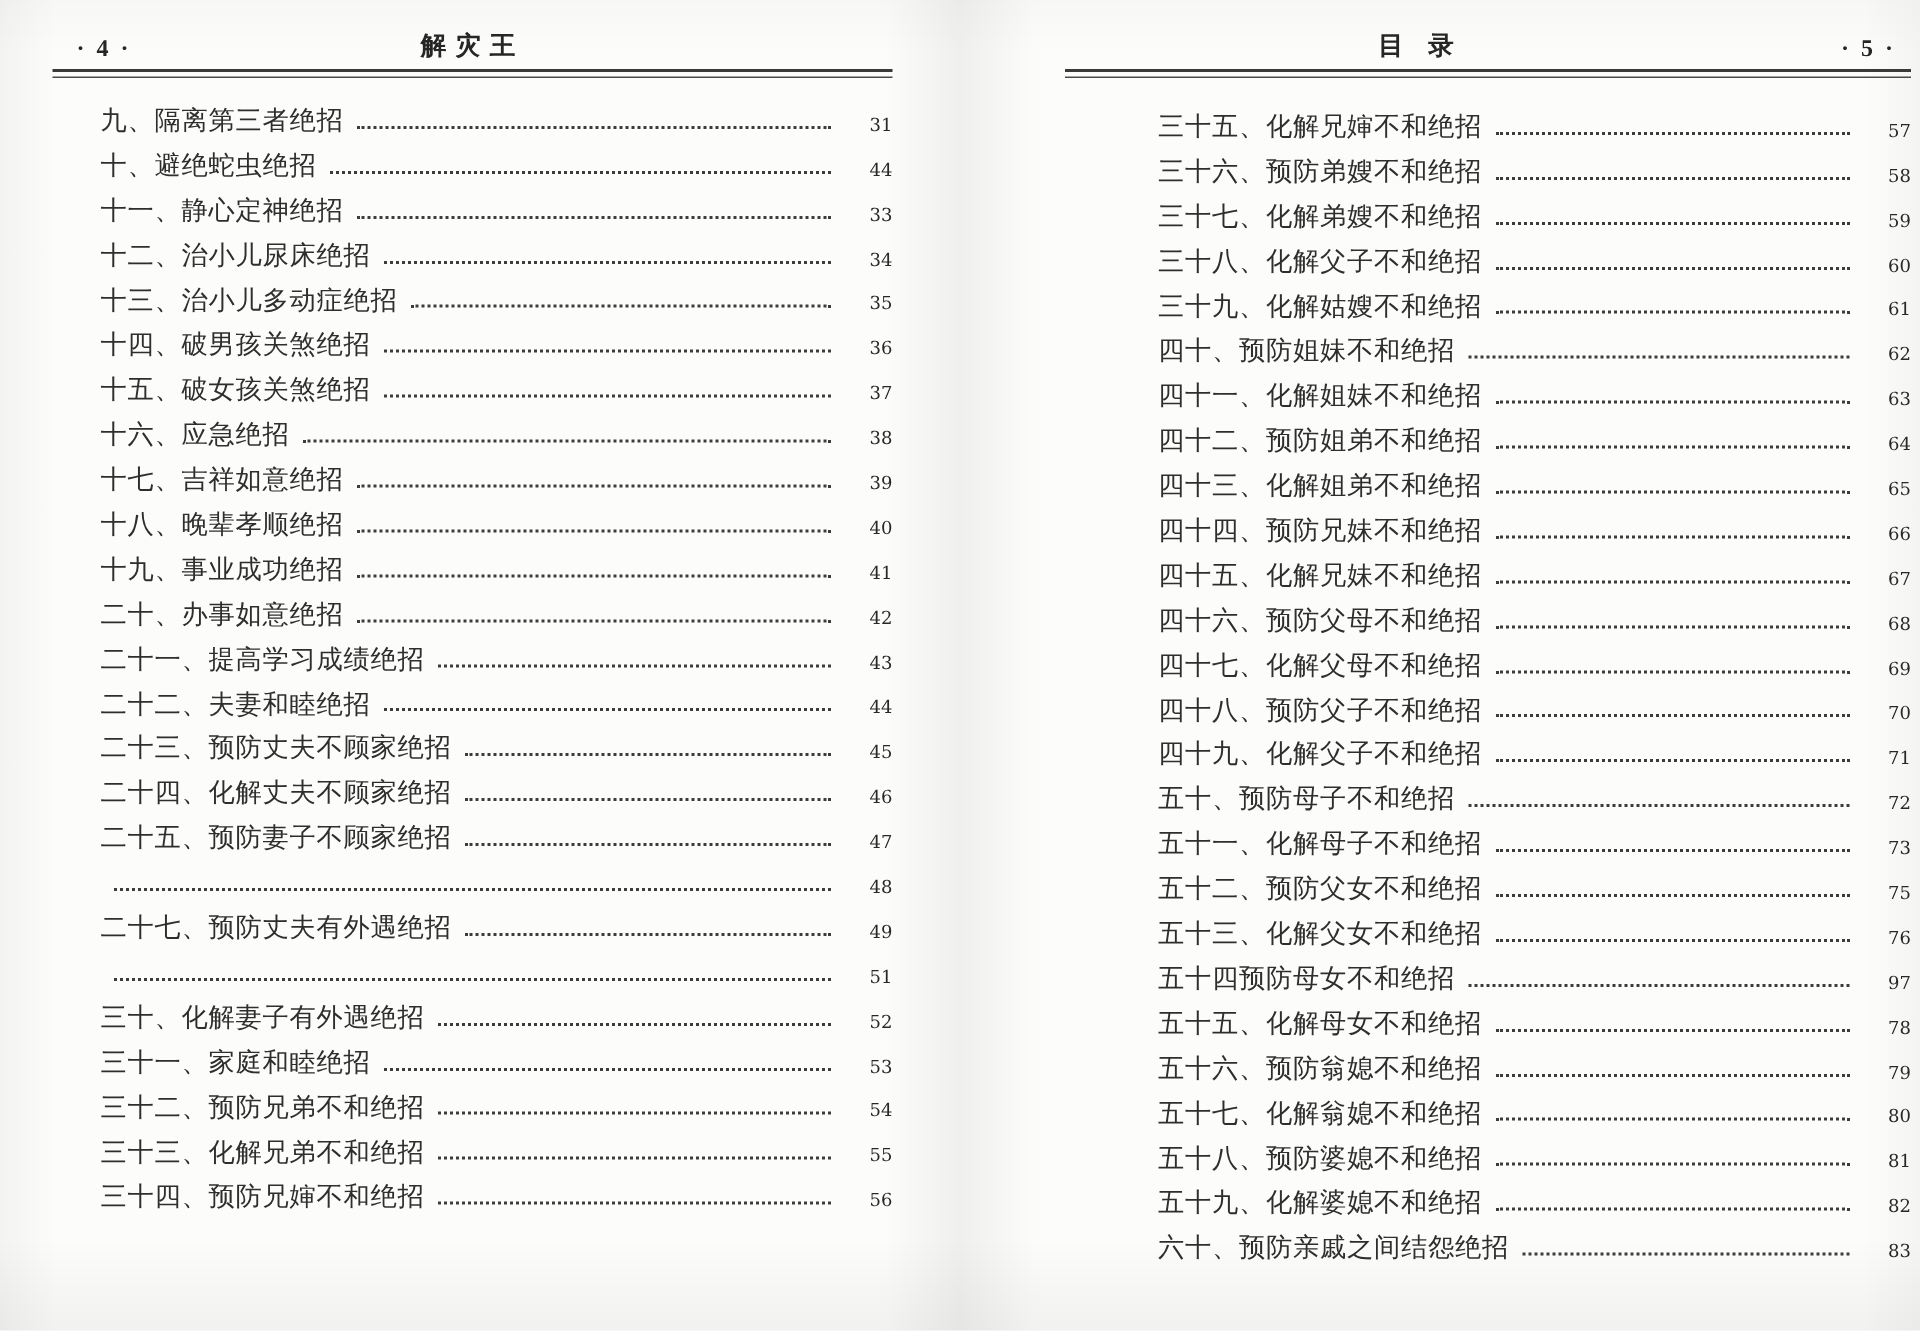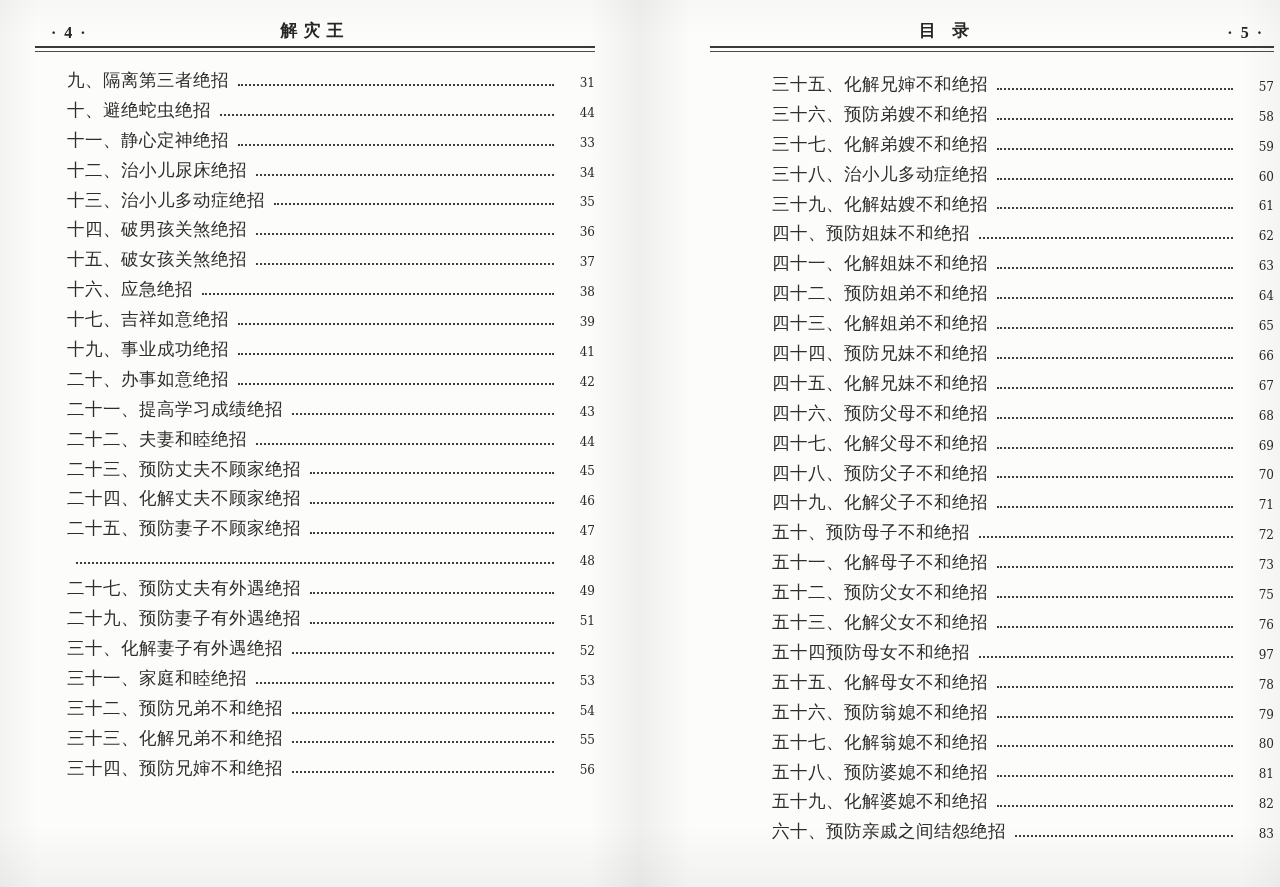--- a/index.html
+++ b/index.html
@@ -152,20 +152,25 @@
           <span class="toc-leader"></span>
           <span class="toc-page">38</span>
         </div>
 
         <div class="toc-row">
           <span class="toc-title">十七、吉祥如意绝招</span>
           <span class="toc-leader"></span>
           <span class="toc-page">39</span>
         </div>
 
+        <div class="toc-row">
+          <span class="toc-title">十八、晚辈孝顺绝招</span>
+          <span class="toc-leader"></span>
+          <span class="toc-page">40</span>
+        </div>
 
         <div class="toc-row">
           <span class="toc-title">十九、事业成功绝招</span>
           <span class="toc-leader"></span>
           <span class="toc-page">41</span>
         </div>
 
         <div class="toc-row">
           <span class="toc-title">二十、办事如意绝招</span>
           <span class="toc-leader"></span>
@@ -208,21 +213,20 @@
         </div>
 
         <div class="toc-row">
           <span class="toc-title">二十七、预防丈夫有外遇绝招</span>
           <span class="toc-leader"></span>
           <span class="toc-page">49</span>
         </div>
 
 
         <div class="toc-row">
-          <span class="toc-title">二十九、预防妻子有外遇绝招</span>
           <span class="toc-leader"></span>
           <span class="toc-page">51</span>
         </div>
 
         <div class="toc-row">
           <span class="toc-title">三十、化解妻子有外遇绝招</span>
           <span class="toc-leader"></span>
           <span class="toc-page">52</span>
         </div>
 
@@ -272,21 +276,21 @@
           <span class="toc-page">58</span>
         </div>
 
         <div class="toc-row">
           <span class="toc-title">三十七、化解弟嫂不和绝招</span>
           <span class="toc-leader"></span>
           <span class="toc-page">59</span>
         </div>
 
         <div class="toc-row">
-          <span class="toc-title">三十八、治小儿多动症绝招</span>
+          <span class="toc-title">三十八、化解父子不和绝招</span>
           <span class="toc-leader"></span>
           <span class="toc-page">60</span>
         </div>
 
         <div class="toc-row">
           <span class="toc-title">三十九、化解姑嫂不和绝招</span>
           <span class="toc-leader"></span>
           <span class="toc-page">61</span>
         </div>
 

